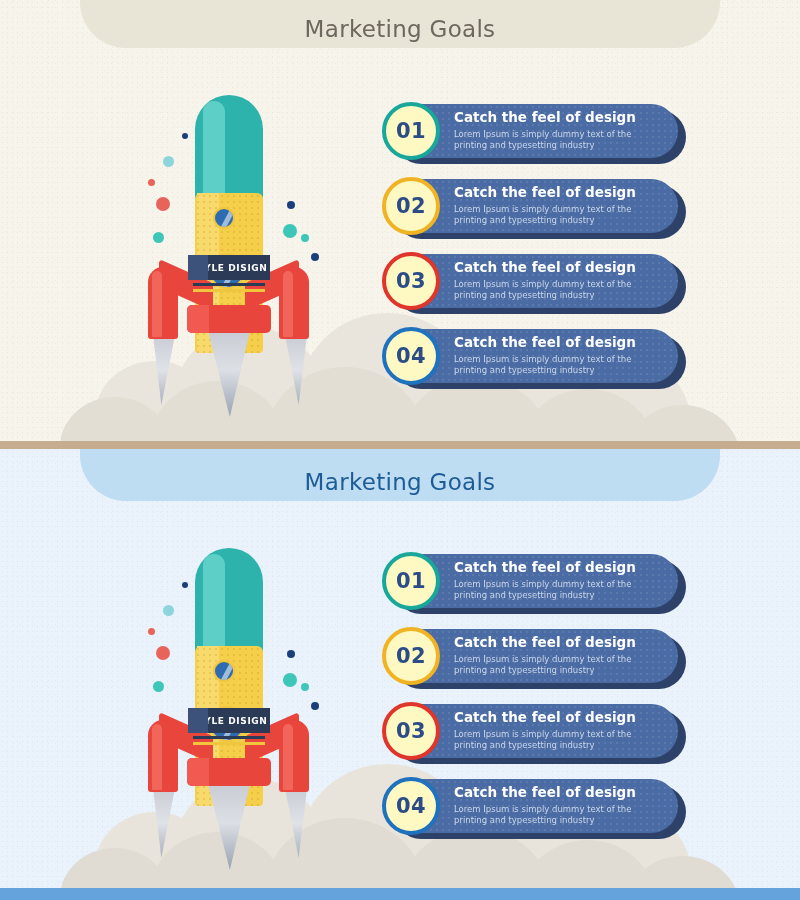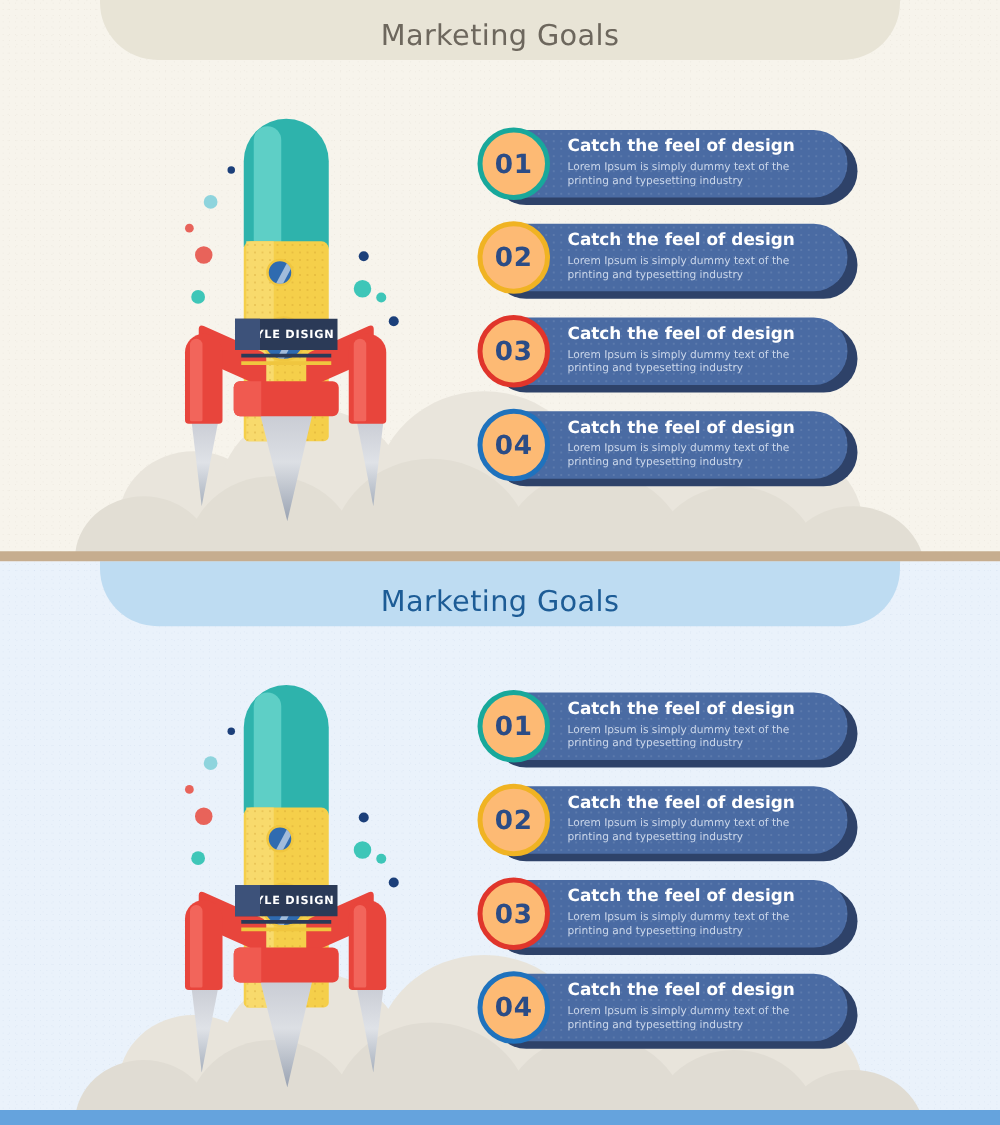--- a/index.html
+++ b/index.html
@@ -154,21 +154,21 @@
     background:#4a6ba3;border-radius:27px;
     display:flex;align-items:center;
   }
   .item-pill::after{
     content:"";position:absolute;inset:0;border-radius:27px;
     background-image:radial-gradient(rgba(255,255,255,.10) .7px, transparent .8px);
     background-size:6px 6px;pointer-events:none;
   }
   .num-circle{
     position:absolute;left:-4px;top:-2px;width:58px;height:58px;border-radius:50%;
-    background:#fdba74;box-sizing:border-box;
+    background:#fef9c3;box-sizing:border-box;
     display:flex;align-items:center;justify-content:center;z-index:3;
   }
   .num-text{
     font-size:21px;font-weight:700;color:#2b4c86;letter-spacing:.5px;
     font-family:"DejaVu Sans", sans-serif;
   }
   .item-text{margin-left:68px;padding-right:14px;}
   .item-title{
     color:#ffffff;font-size:13.5px;font-weight:700;line-height:1.15;
     font-family:"DejaVu Sans", sans-serif;margin-bottom:3px;

